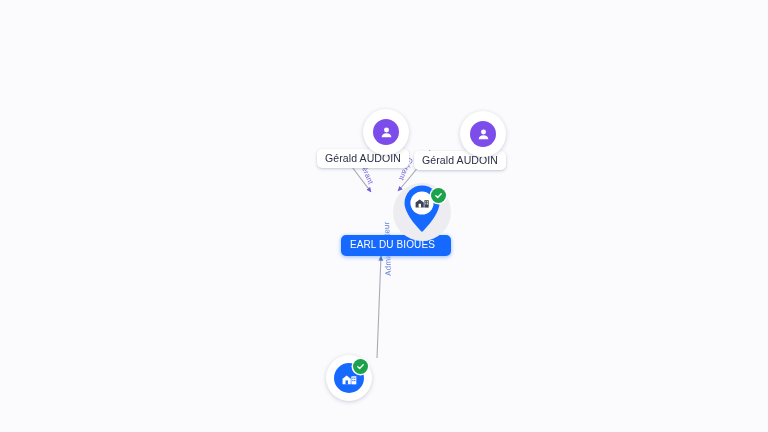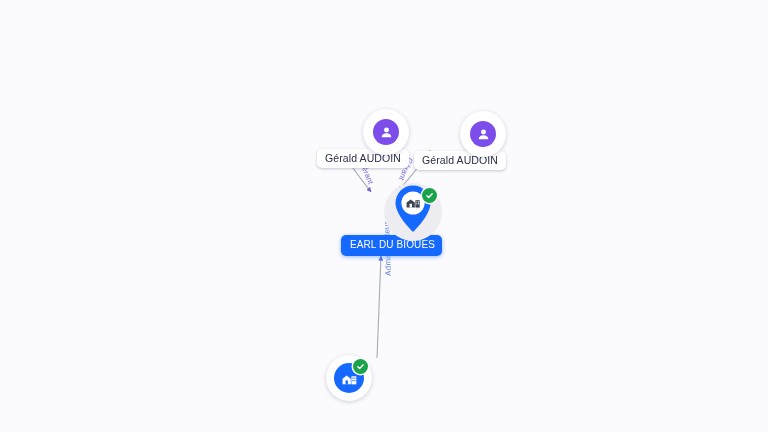--- a/index.html
+++ b/index.html
@@ -80,21 +80,21 @@
     font-size: 10.5px;
     line-height: 12px;
     color: #2b2f45;
     white-space: nowrap;
     letter-spacing: 0.1px;
   }
   .chip.primary {
     background: #1569ff;
     color: #ffffff;
     font-size: 10px;
-    padding: 4px 7px 5px 9px;
+    padding: 4px 16px 5px 9px;
     box-shadow: 0 1px 4px rgba(21,105,255,0.45);
   }
 
   
   #node-earl-du-bioues { left: 341px; top: 183px; }
   .pin-halo {
     position: relative;
     width: 58px;
     height: 58px;
     border-radius: 50%;

